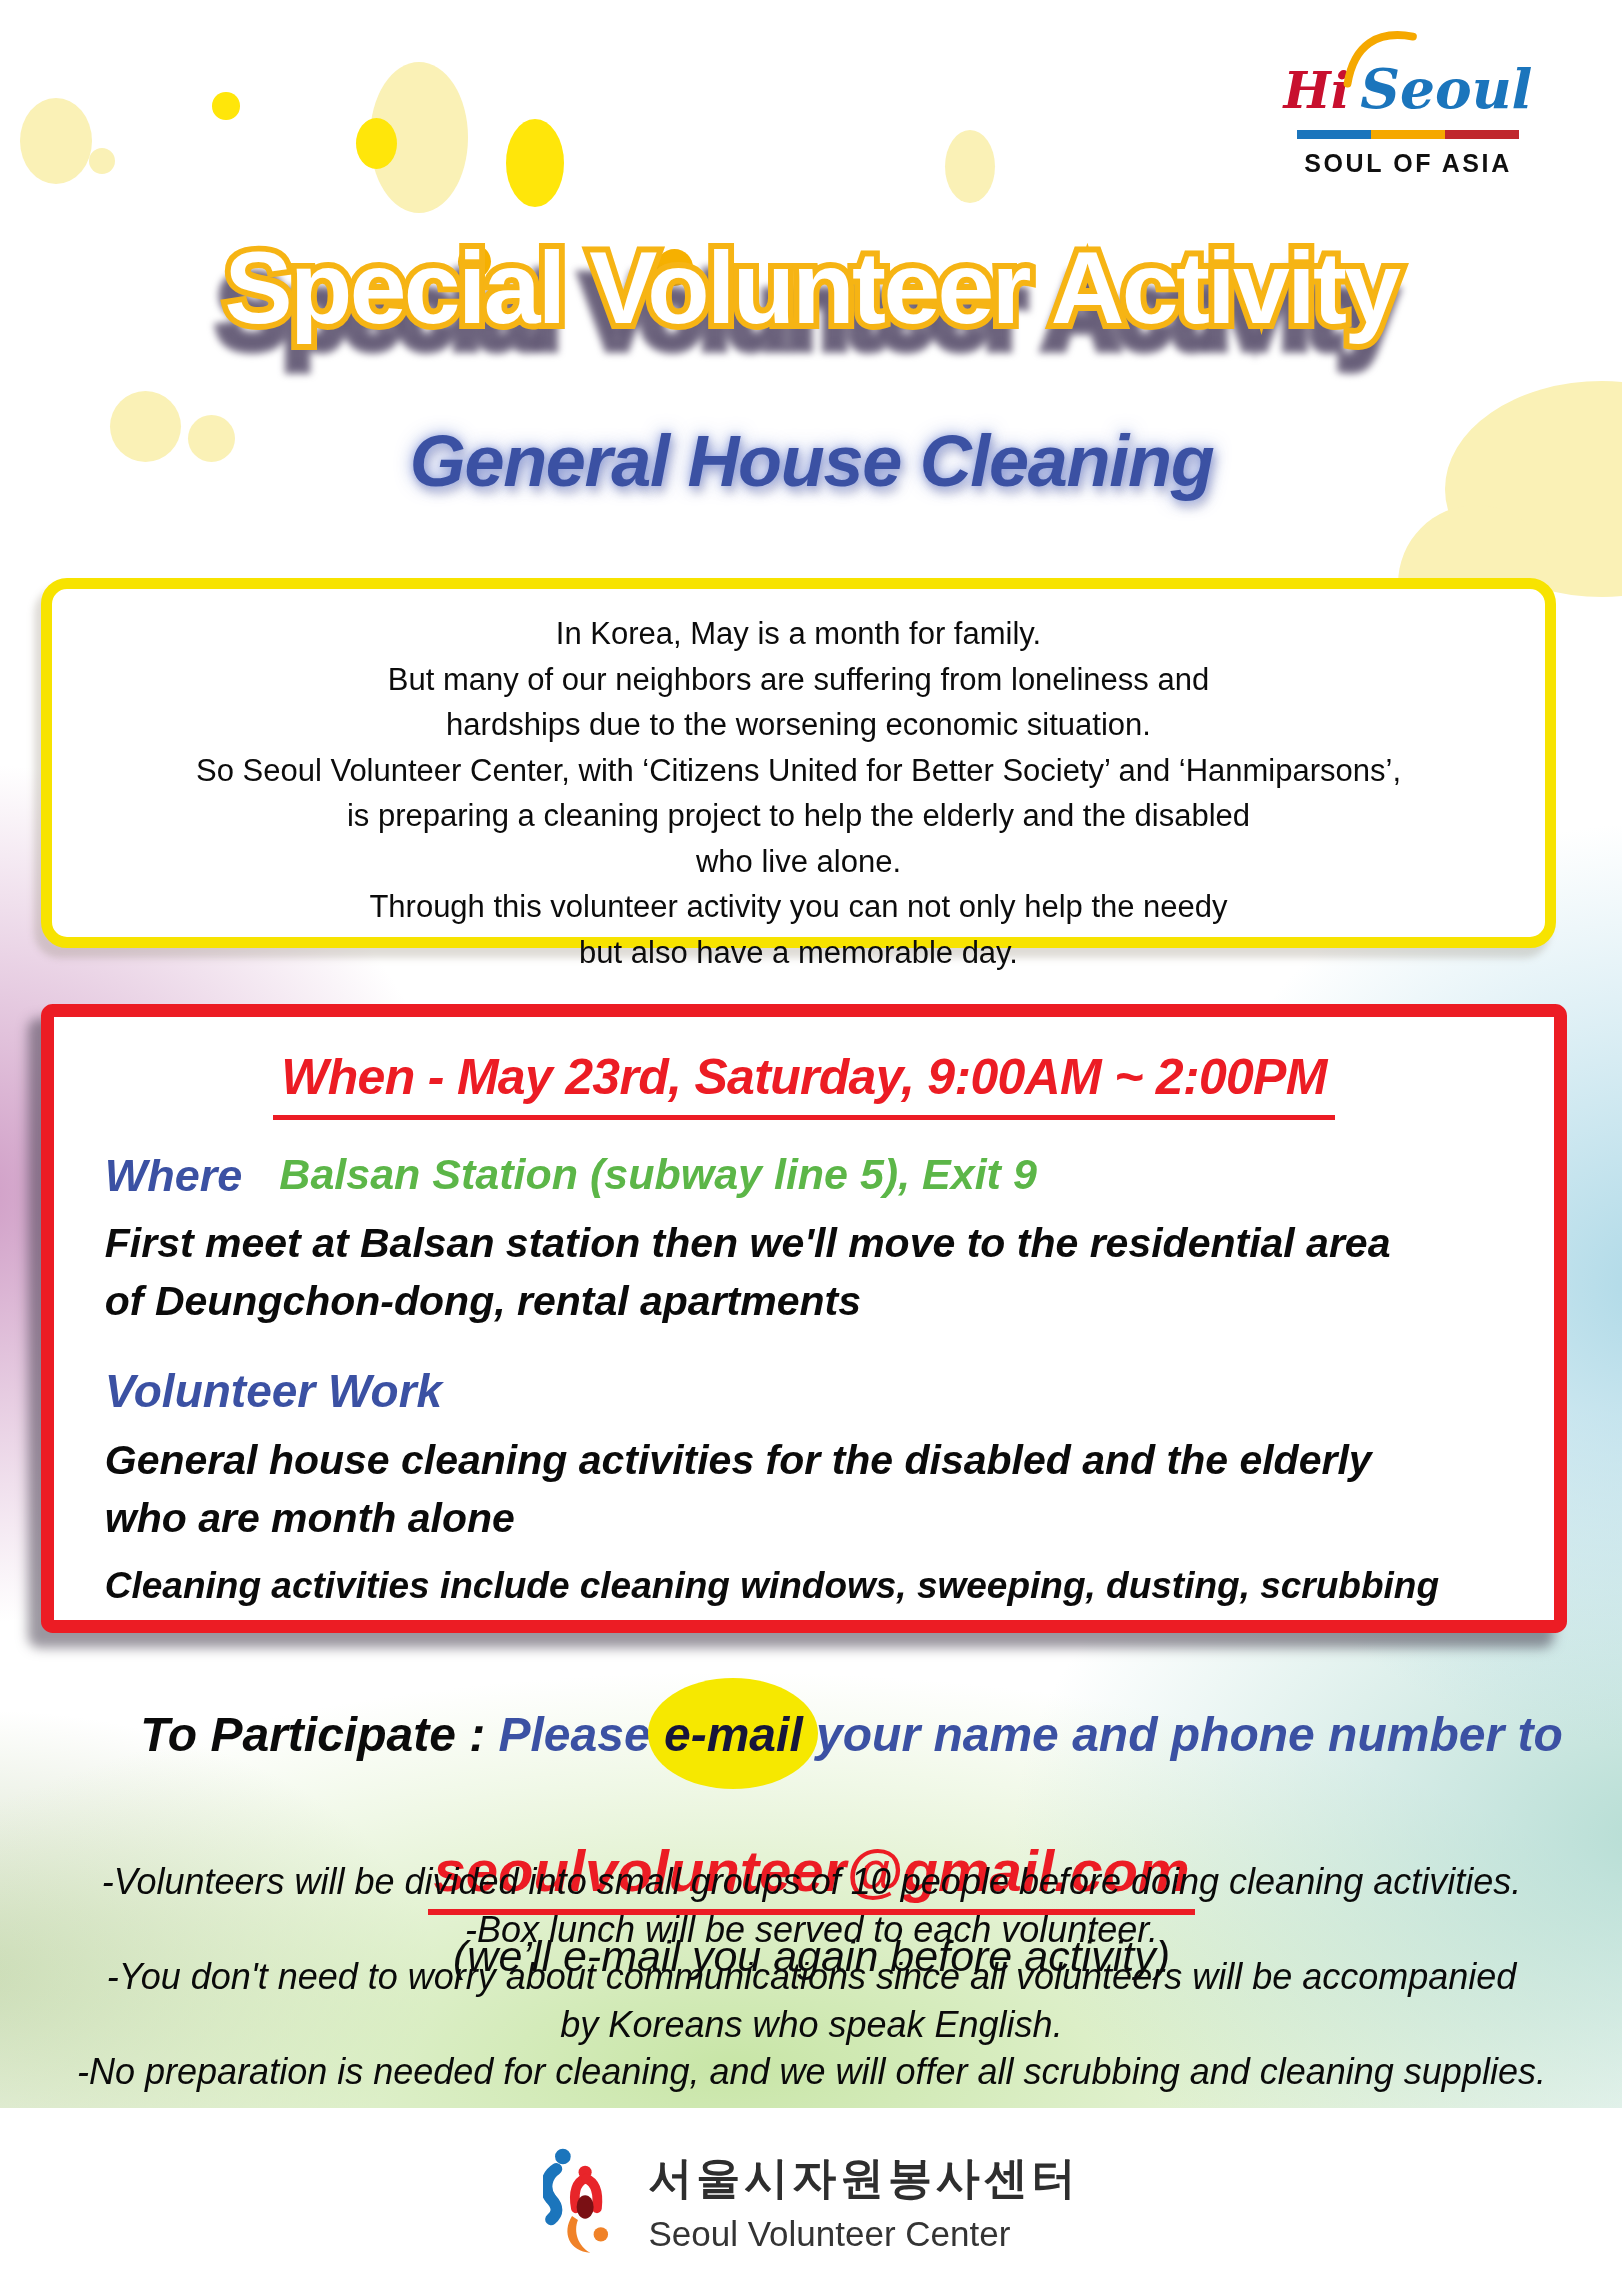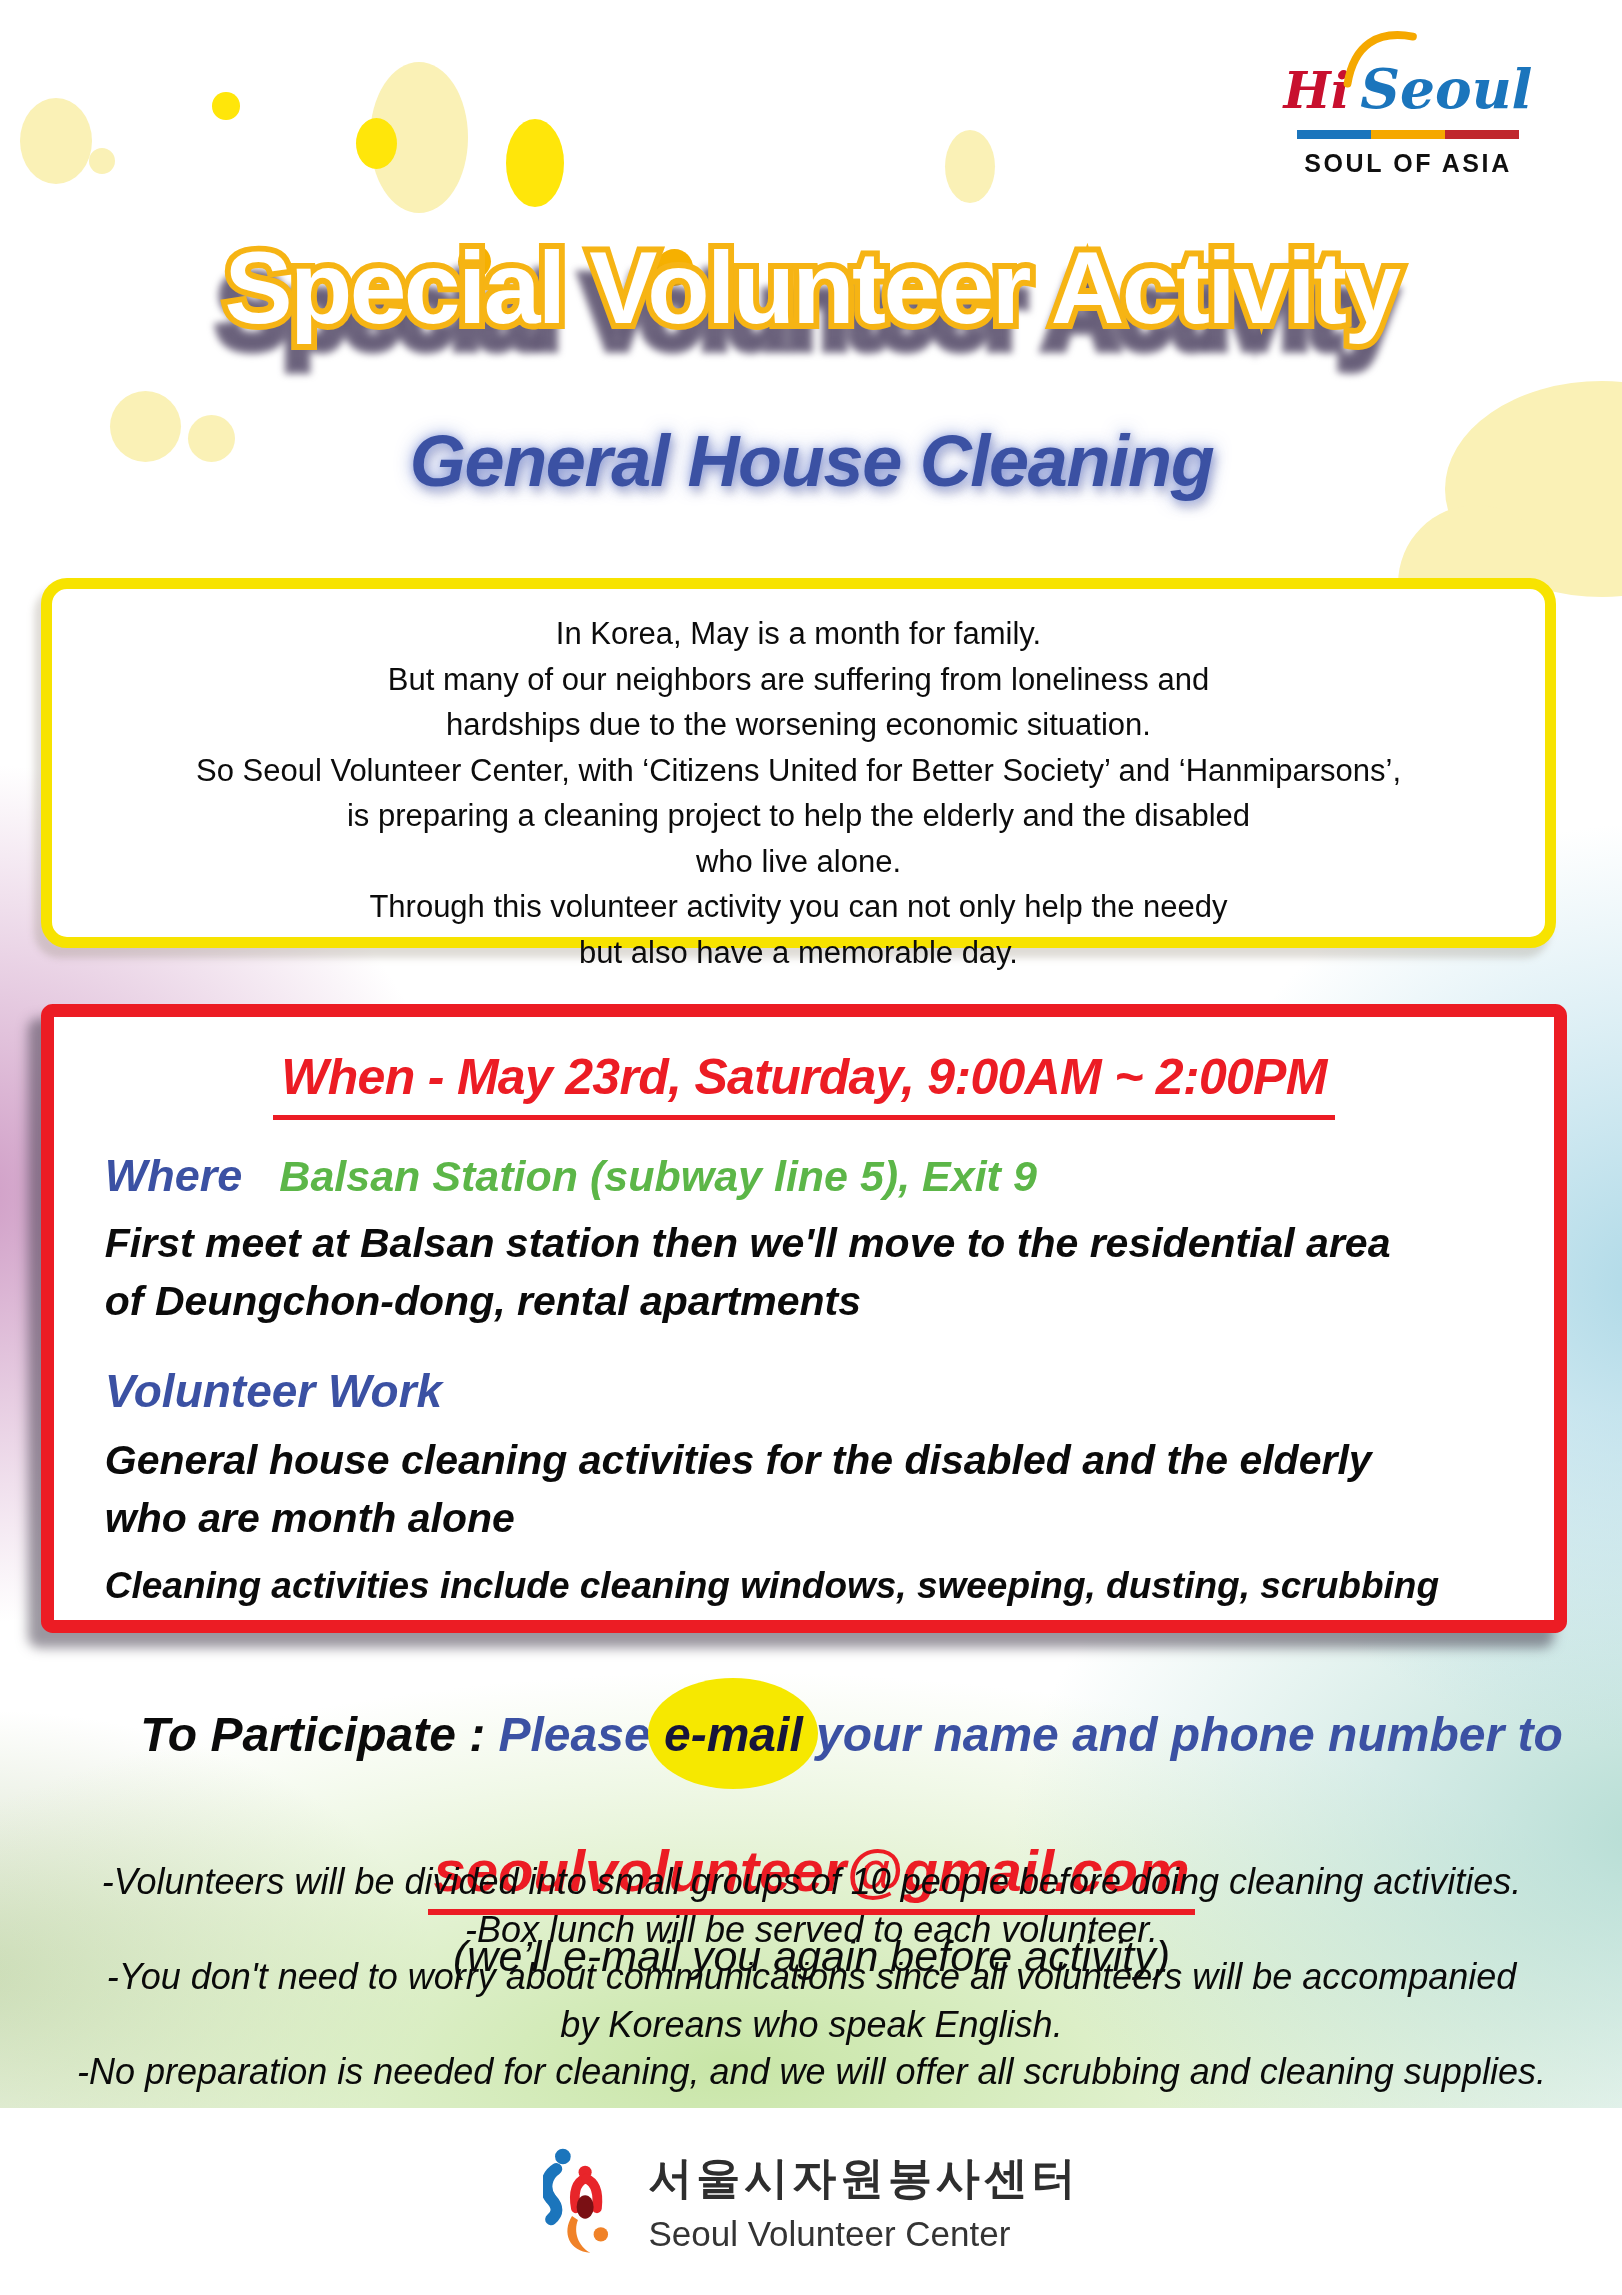--- a/index.html
+++ b/index.html
@@ -64,21 +64,21 @@
     box-shadow:-6.5px 9.2px 7.9px rgba(140,130,110,.28);}
   .intro-text{margin-top:22px;text-align:center;font-size:31px;line-height:1.47;color:#0c0c0c;}
   
   .sched-box{position:absolute;left:41px;top:1004px;width:1526px;height:629px;box-sizing:border-box;
     background:#fff;border:13.7px solid #EC1C24;border-radius:11.8px;z-index:1;overflow:hidden;
     box-shadow:-13px 14.4px 11.8px rgba(72,66,82,.55);
     padding:0 39px;}
   .when{margin-top:31px;text-align:center;}
   .when span{display:inline-block;font-style:italic;font-weight:700;font-size:50px;color:#EC1C24;
     border-bottom:5.2px solid #EC1C24;padding:0 7.9px 9.2px 7.9px;letter-spacing:-0.7px;}
-  .where-row{margin-top:30px;padding-left:11.8px;display:flex;gap:37px;align-items:center;}
+  .where-row{margin-top:30px;padding-left:11.8px;display:flex;gap:37px;align-items:flex-start;}
   .where-label{font-style:italic;font-weight:700;font-size:45px;color:#3B51A3;}
   .where-value{font-style:italic;font-weight:700;font-size:43px;color:#5CB648;}
   .bold-black{font-style:italic;font-weight:700;font-size:41px;color:#0b0b0b;line-height:1.40;}
   .where-desc{margin-top:13px;padding-left:11.8px;}
   .work-heading{margin-top:34px;padding-left:11.8px;font-style:italic;font-weight:700;font-size:46px;color:#3B51A3;}
   .work-desc{margin-top:14.4px;padding-left:11.8px;}
   .work-note{margin-top:18.3px;padding-left:11.8px;font-style:italic;font-weight:700;font-size:37px;color:#0b0b0b;}
   
   .participate{position:absolute;left:0;right:0;top:1652px;text-align:center;z-index:1;}
   .p-line{font-style:italic;font-weight:700;font-size:48px;white-space:pre-wrap;}

